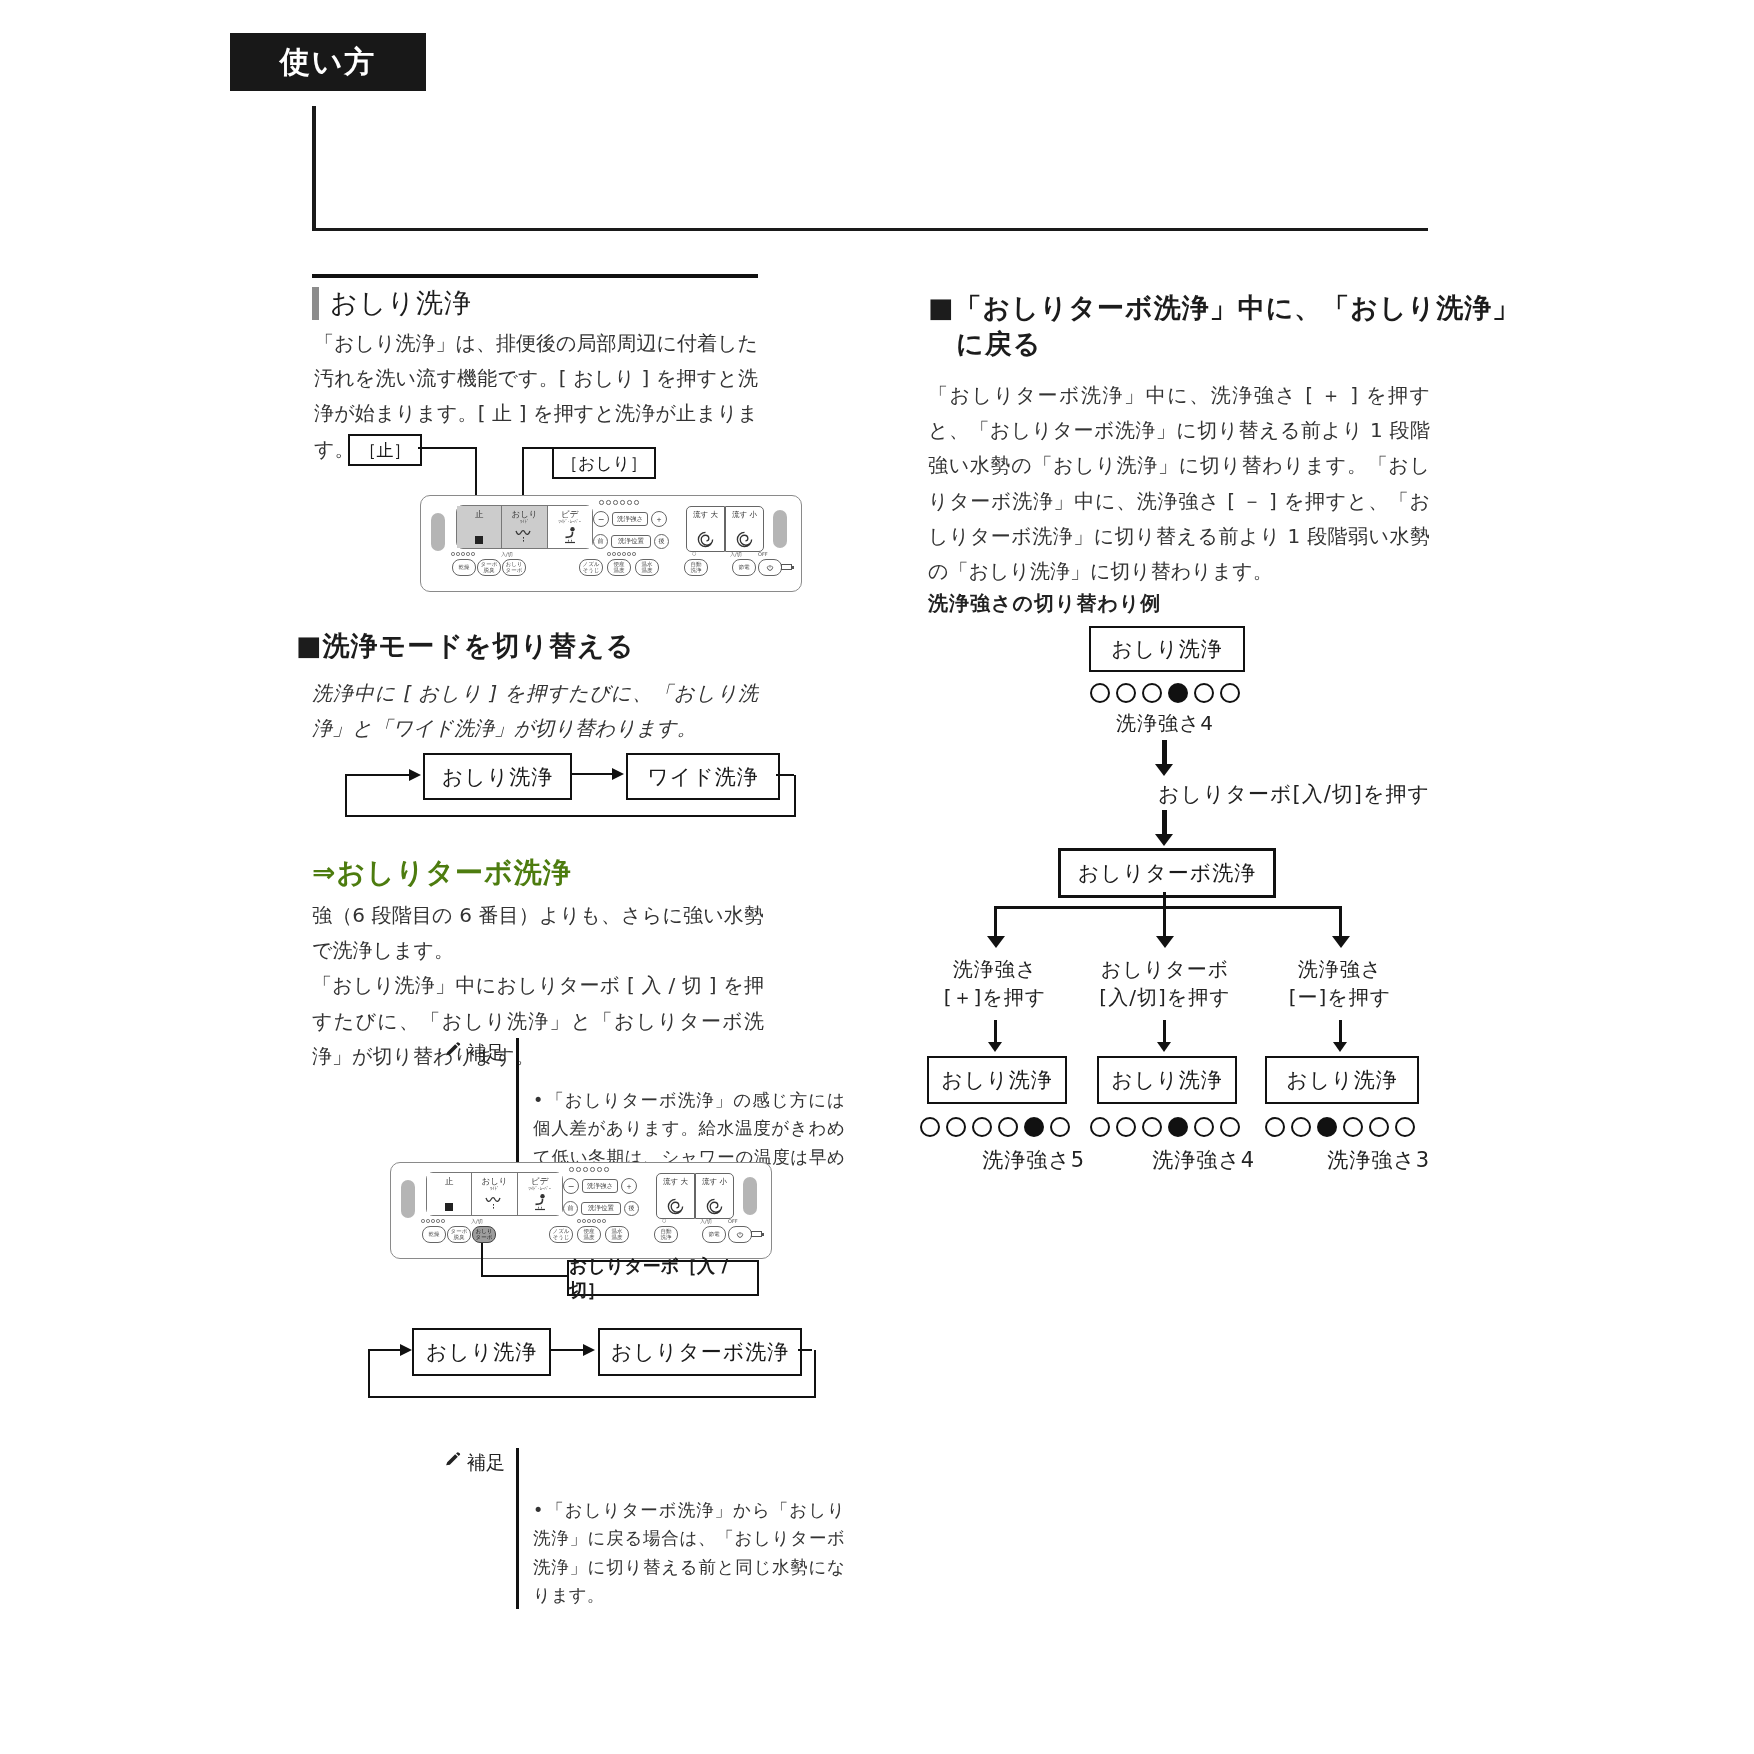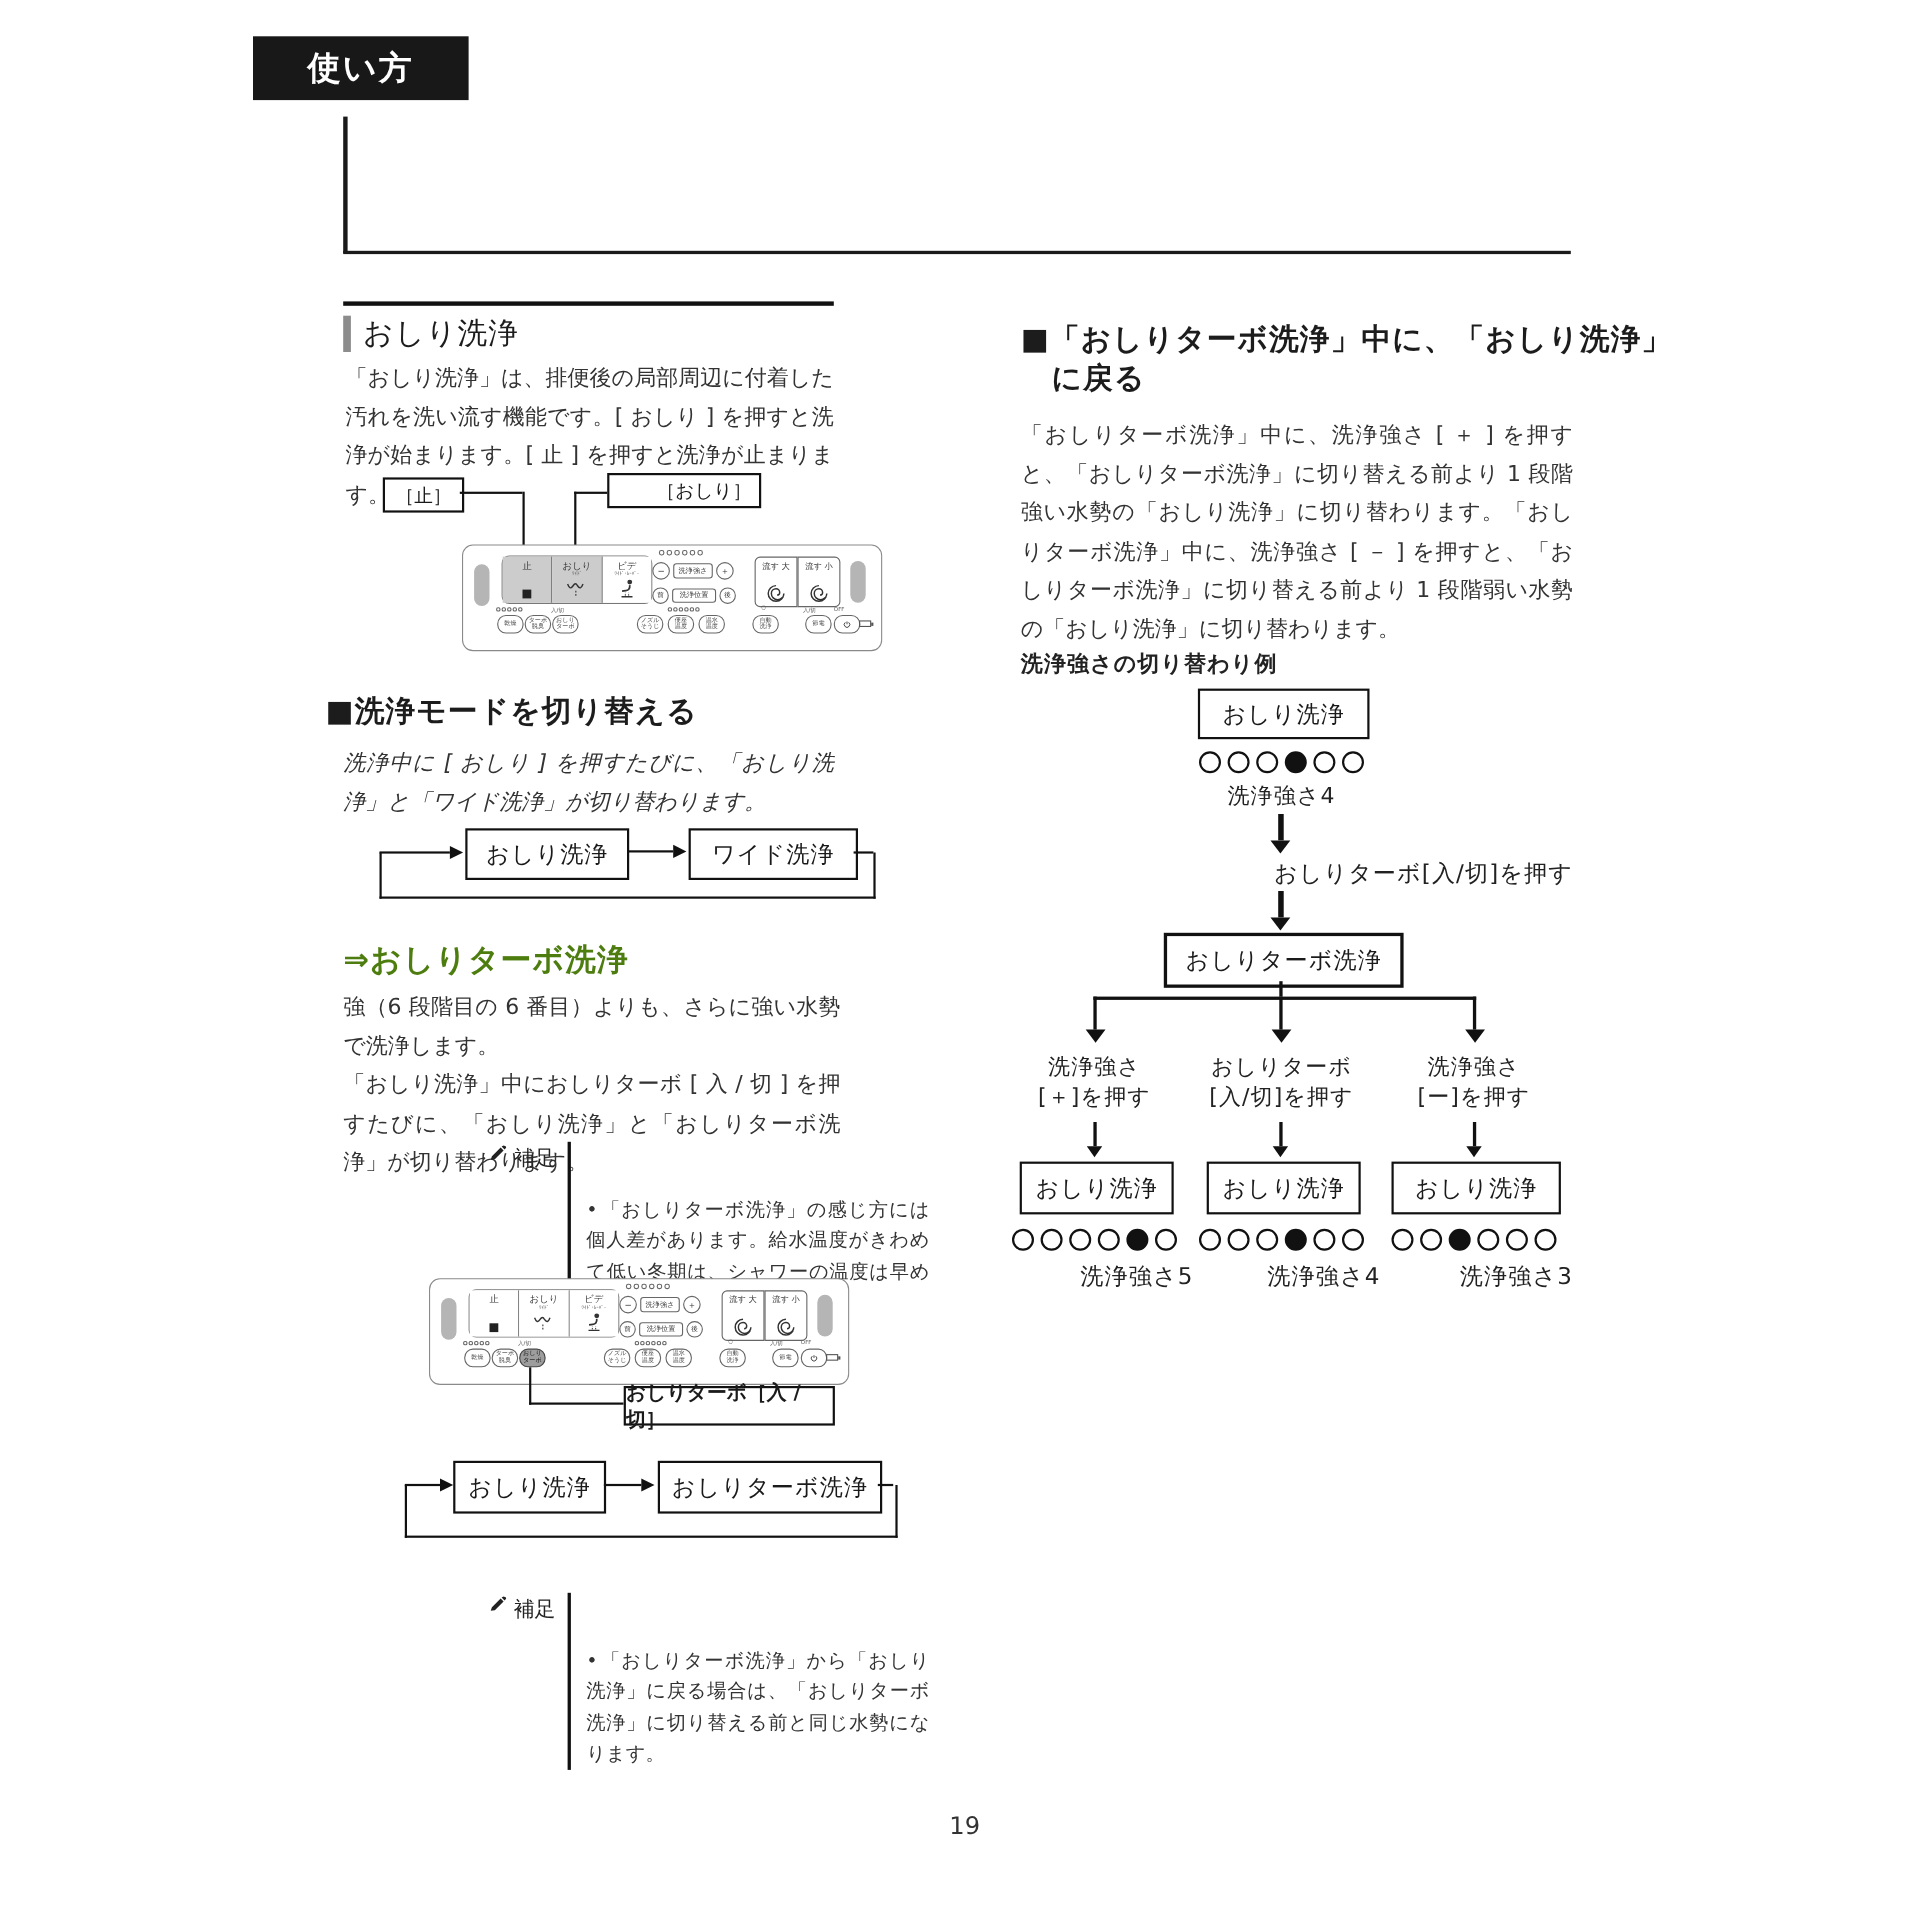--- a/index.html
+++ b/index.html
@@ -87,21 +87,21 @@
   <div class="c title-rule"></div>
 
   <div class="c s1-head">
     <div class="s1-bar"></div>
     <div class="s1-txt">おしり洗浄</div>
   </div>
   <div class="c body-text" style="left:314px;top:326px;width:444px;">「おしり洗浄」は、排便後の局部周辺に付着した汚れを洗い流す機能です。[ おしり ] を押すと洗浄が始まります。[ 止 ] を押すと洗浄が止まります。</div>
 
   <div class="c" style="left:340px;top:430px;width:470px;height:165px;">
     <div class="cbox" style="left:8px;top:4px;width:70px;height:28px;">［止］</div>
-    <div class="cbox" style="left:212px;top:0;width:100px;height:28px;padding-left:36px;">［おしり］</div>
+    <div class="cbox" style="left:212px;top:17px;width:100px;height:28px;">［おしり］</div>
     <div class="ln" style="left:78px;top:17px;width:57px;height:2px;"></div>
     <div class="ln" style="left:135px;top:17px;width:2px;height:58px;"></div>
     <div class="ln" style="left:182px;top:17px;width:30px;height:2px;"></div>
     <div class="ln" style="left:182px;top:17px;width:2px;height:58px;"></div>
     <div class="remote-slot" style="position:absolute;left:80px;top:65px;">
         <div class="remote remote--v1">
           <div class="r-pill" style="left:10px;top:17px;width:14px;height:38px;"></div>
           <div class="r-keys">
             <div class="r-key key--stop">
               <div class="r-key-label">止</div>
@@ -415,15 +415,14 @@
 
     <div class="c ctr dotrow" style="left:5px;top:496px;width:180px;"><span class="dot"></span><span class="dot"></span><span class="dot"></span><span class="dot"></span><span class="dot filled"></span><span class="dot"></span></div>
     <div class="c ctr dotrow" style="left:175px;top:496px;width:180px;"><span class="dot"></span><span class="dot"></span><span class="dot"></span><span class="dot filled"></span><span class="dot"></span><span class="dot"></span></div>
     <div class="c ctr dotrow" style="left:350px;top:496px;width:180px;"><span class="dot"></span><span class="dot"></span><span class="dot filled"></span><span class="dot"></span><span class="dot"></span><span class="dot"></span></div>
 
     <div class="c ctr flabel b" style="left:5px;top:526px;width:180px;">洗浄強さ5</div>
     <div class="c ctr flabel b" style="left:175px;top:526px;width:180px;">洗浄強さ4</div>
     <div class="c ctr flabel b" style="left:350px;top:526px;width:180px;">洗浄強さ3</div>
   </div>
 
-  <div class="c pageno">19</div>
 
 </div>
 
 </body></html>

